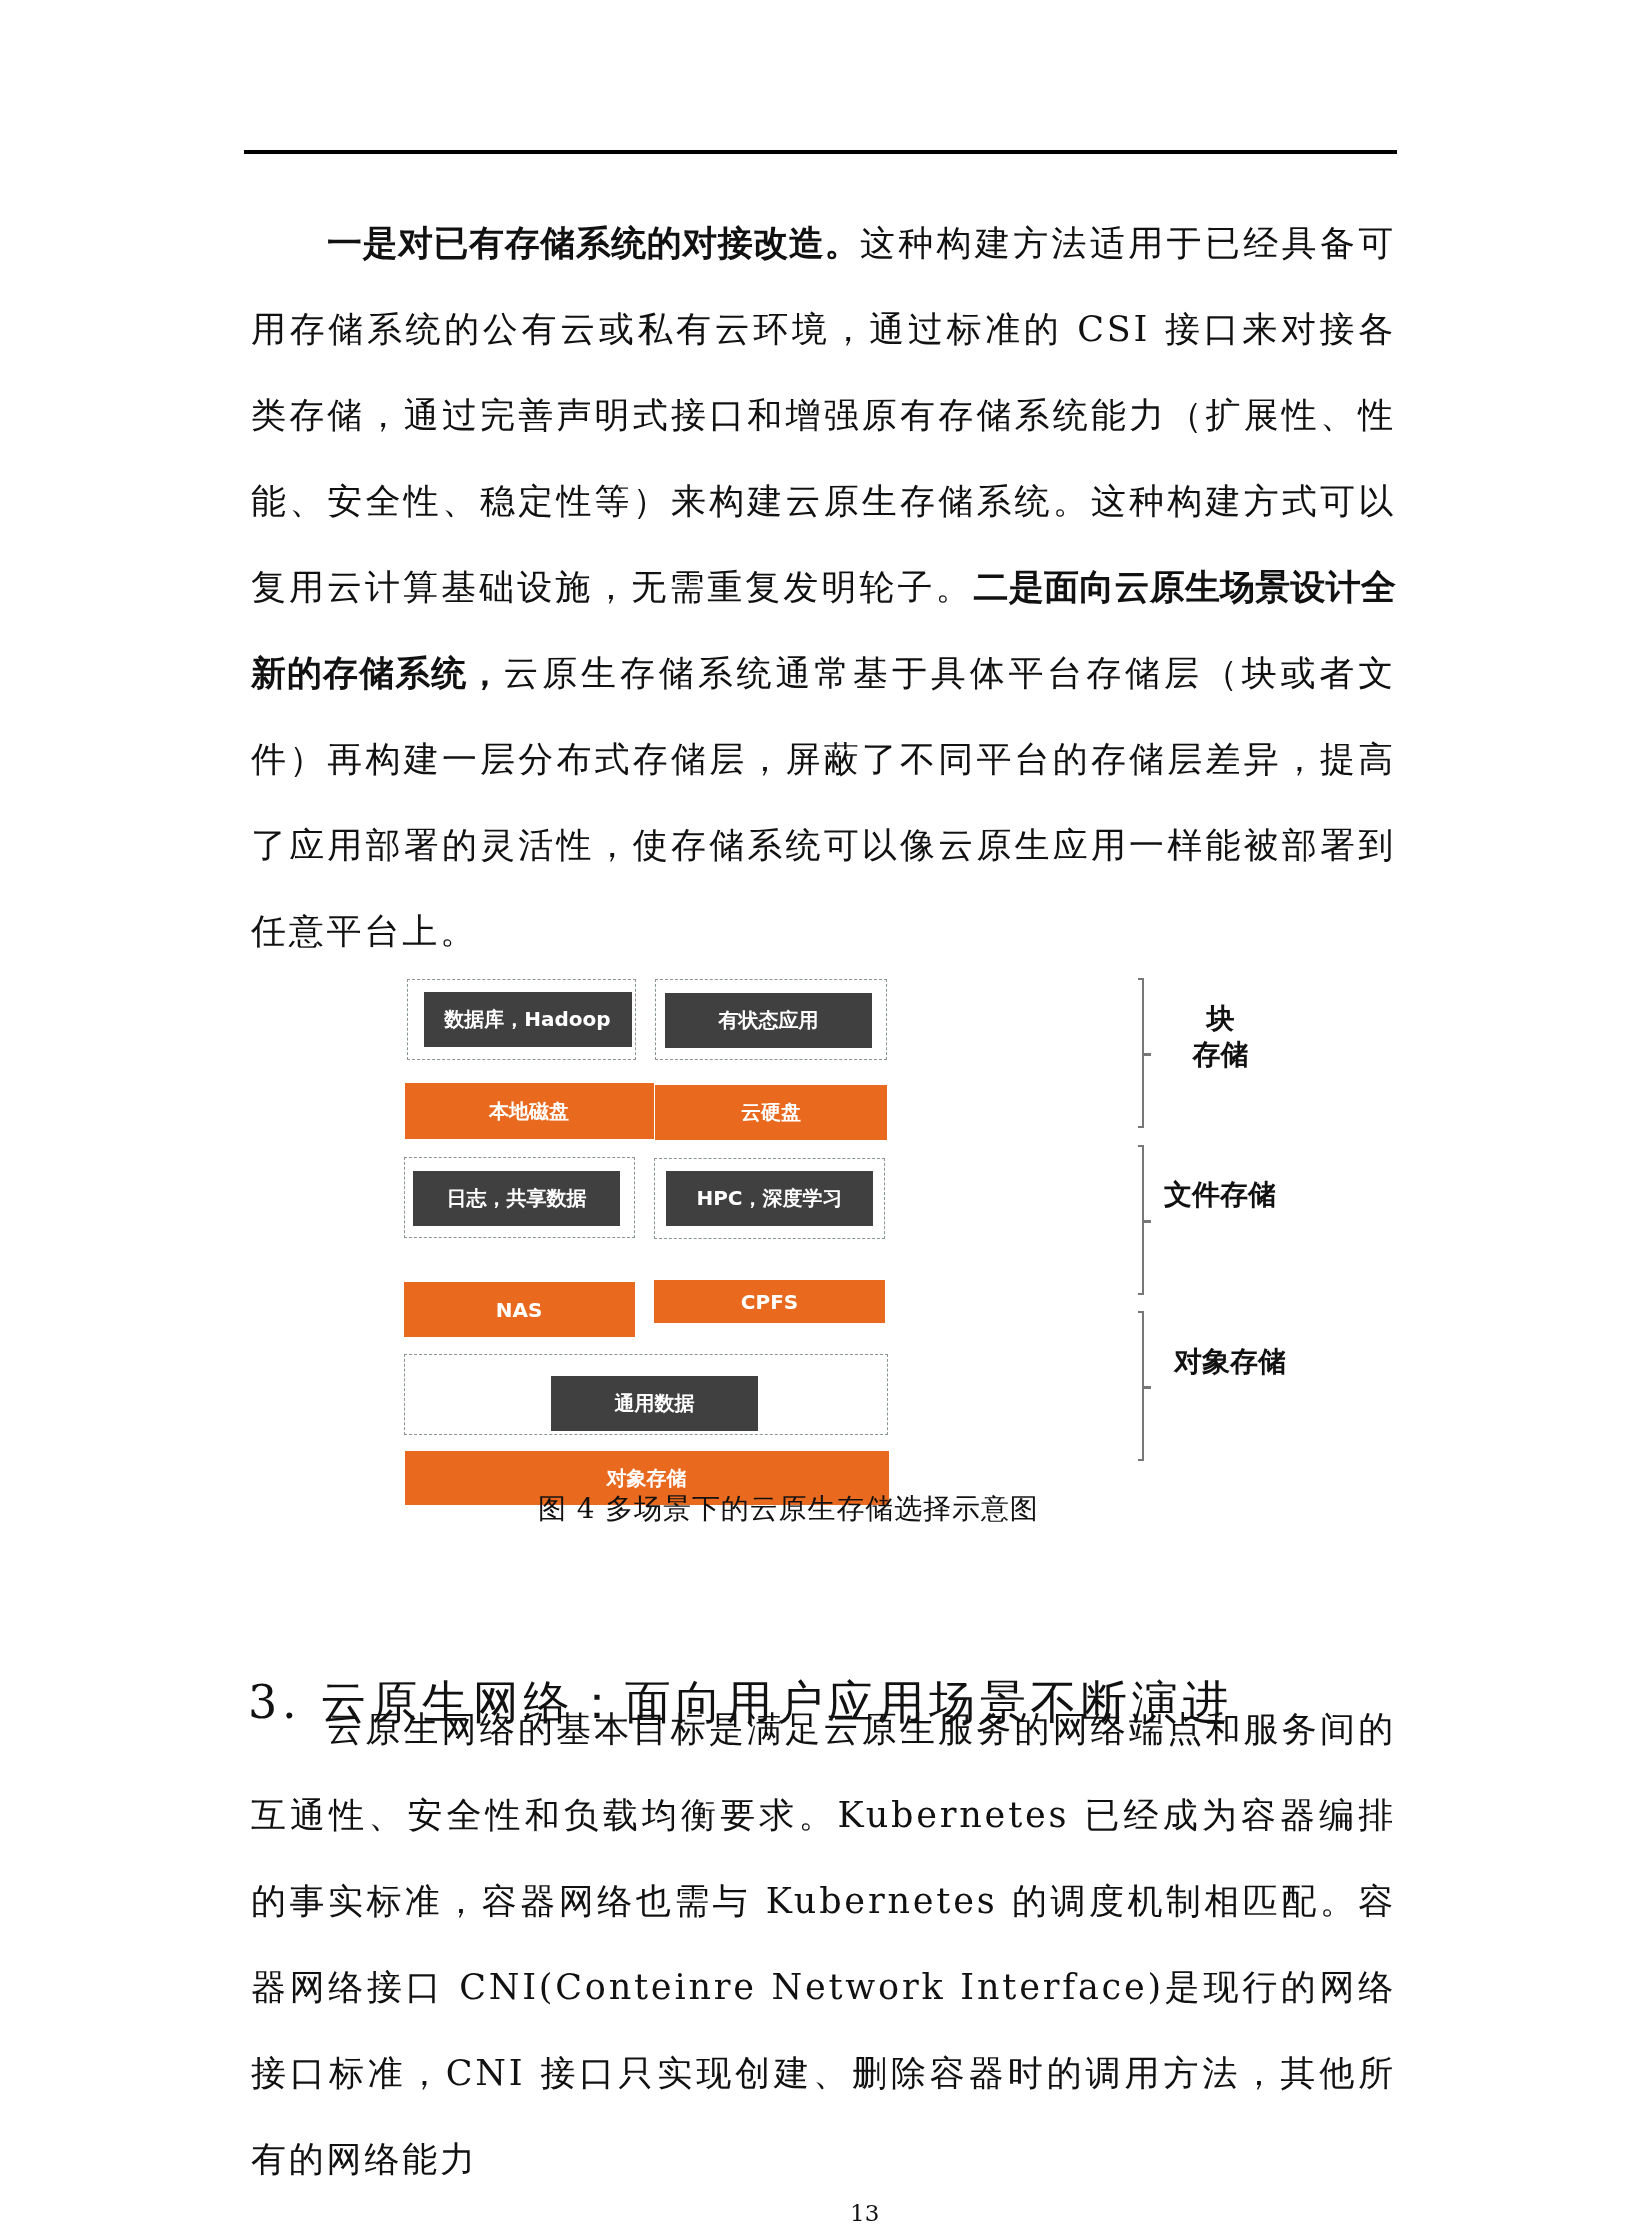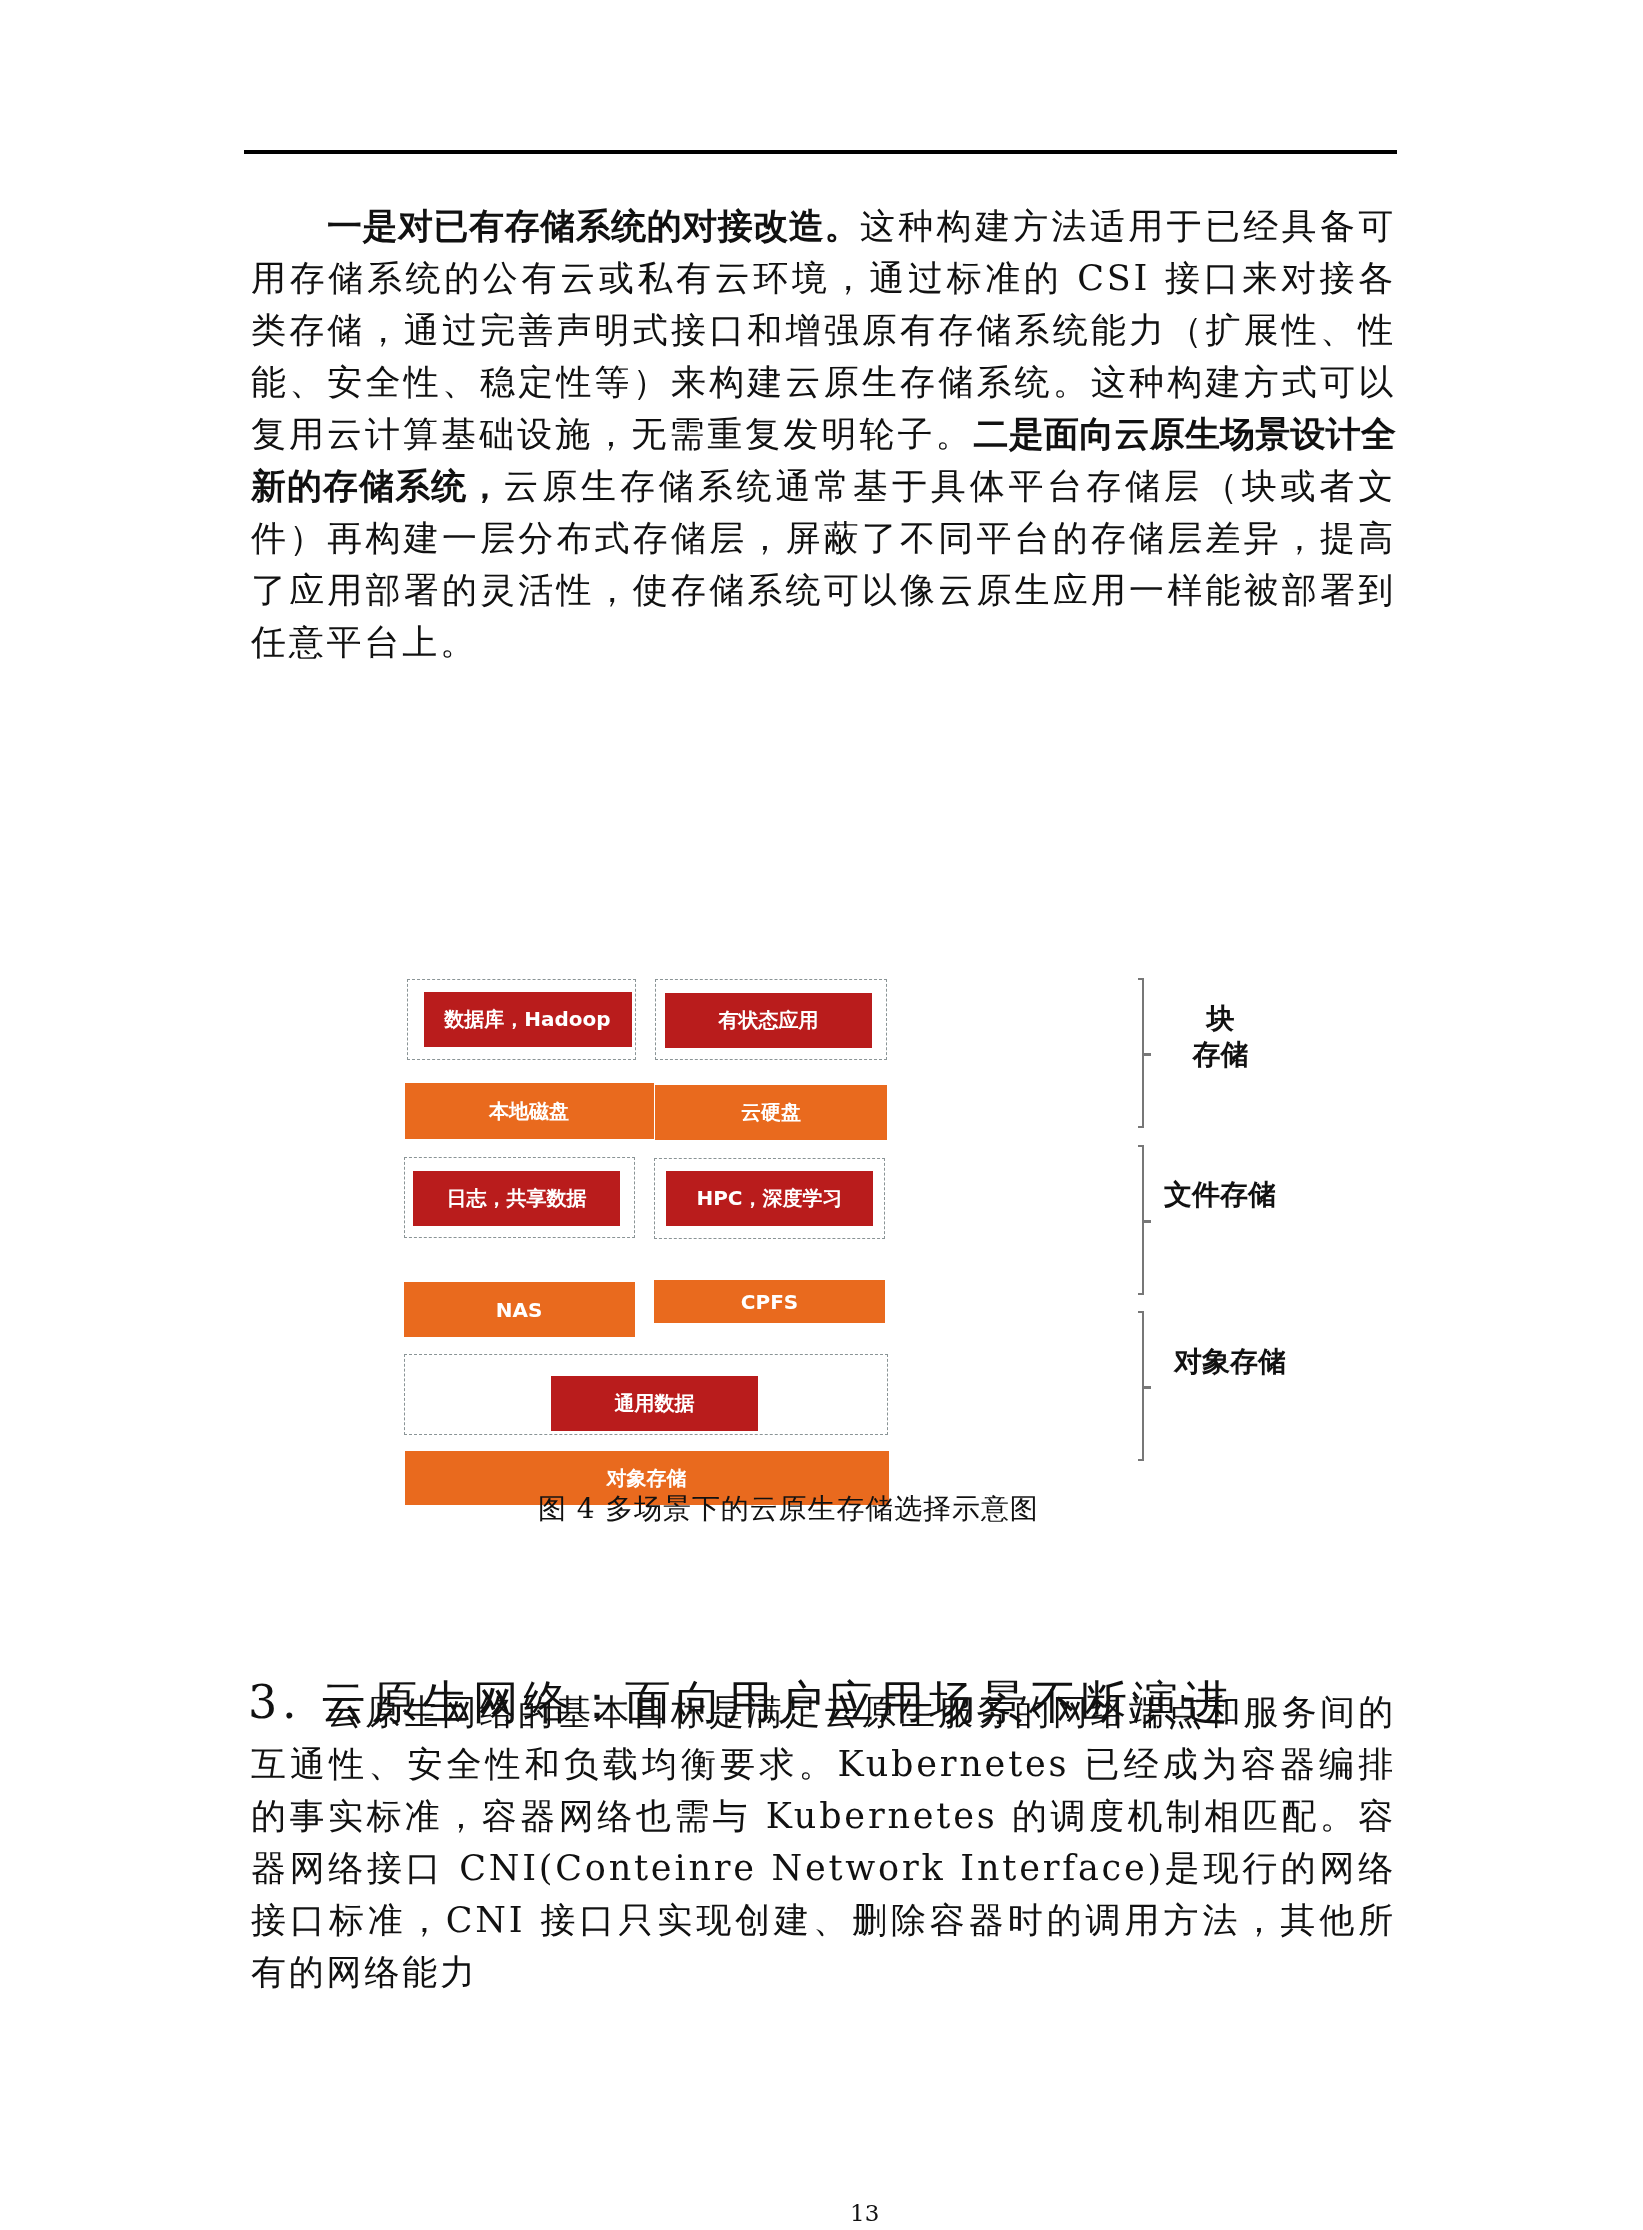--- a/index.html
+++ b/index.html
@@ -1,28 +1,28 @@
 <!DOCTYPE html>
 <html style="font-size:15px"><head>
 <meta charset="utf-8">
 <style>
   html, body { margin:0; padding:0; background:#ffffff; }
   body { width:1644px; height:2231px; position:relative; overflow:hidden;
          font-family:"DejaVu Serif","Liberation Serif",serif; color:#111; }
   .header-rule { position:absolute; left:244px; top:150px; width:1153px; height:3.8px; background:#000; }
-  .para { position:absolute; left:251px; width:1145px; font-size:35px; line-height:52px;
+  .para { position:absolute; left:251px; width:1145px; font-size:35px; line-height:86px;
           letter-spacing:2.8px; text-align:justify; margin:0; }
   .para b { font-family:"DejaVu Sans","Liberation Sans",sans-serif; font-weight:bold; letter-spacing:0; }
   .indent { text-indent:76px; }
   .p1 { top:200px; }
   .p2 { top:1686px; }
   
   .diagram { position:absolute; left:397px; top:965px; width:719px; height:530px; }
   .dash { position:absolute; border:1.9px dashed #8a9496; box-sizing:border-box; }
-  .blk { position:absolute; background:#b91c1c; color:#fff; display:flex; align-items:center; justify-content:center;
+  .blk { position:absolute; background:#404040; color:#fff; display:flex; align-items:center; justify-content:center;
          font-family:"DejaVu Sans","Liberation Sans",sans-serif; font-weight:bold; font-size:20px;text-align:center; }
   .org { position:absolute; background:#e96a1e; color:#fff; display:flex; align-items:center; justify-content:center;
          font-family:"DejaVu Sans","Liberation Sans",sans-serif; font-weight:bold; font-size:20px; }
   .bracket { position:absolute; border:2.8px solid #777; border-left:none; width:5.7px; box-sizing:border-box; }
   .bracket .tick { position:absolute; right:-9.5px; top:50%; width:7.6px; height:2.8px; background:#777; }
   .side-label { position:absolute; font-family:"DejaVu Sans","Liberation Sans",sans-serif; font-weight:bold;
                 font-size:28px; color:#111; line-height:36px; text-align:center; }
   .caption { position:absolute; left:538px; top:1490px; font-size:28px; letter-spacing:0.9px; }
   .heading { position:absolute; left:248px; top:1672px; font-size:46px; letter-spacing:4.7px; }
   .page-num { position:absolute; left:850px; top:2156px; font-size:23px;margin-top:44px; }

